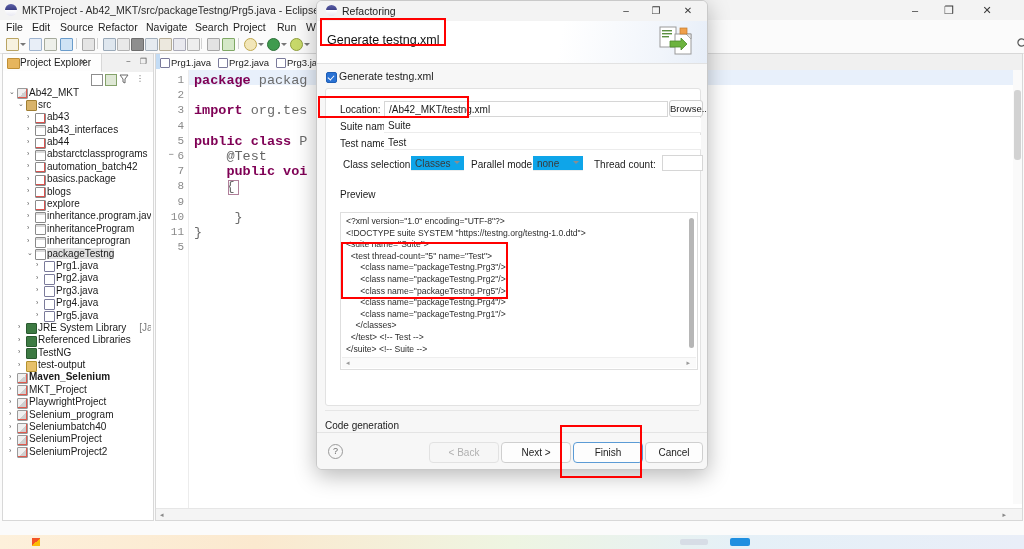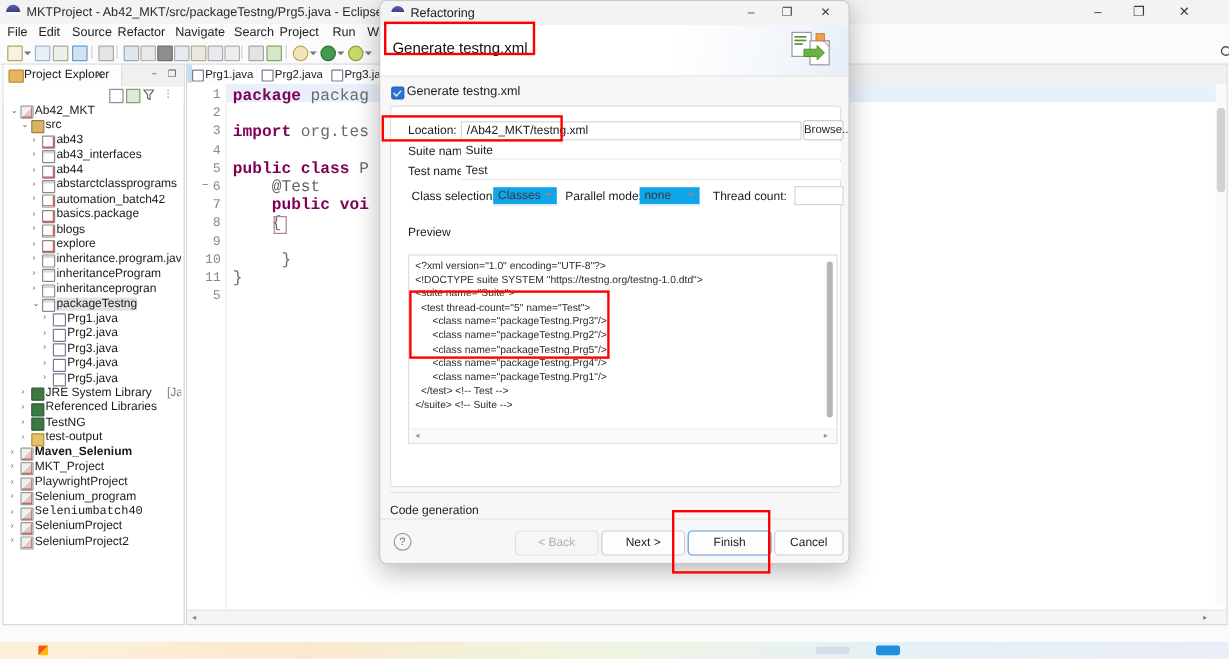--- a/index.html
+++ b/index.html
@@ -378,21 +378,21 @@
           <span class="lbl" style="left: 26px;">PlaywrightProject</span>
         </div>
         <div class="trow">
           <span class="arw" style="left: 6px;">›</span>
           <span class="tico ico-proj" style="left: 14px;"></span>
           <span class="lbl" style="left: 26px;">Selenium_program</span>
         </div>
         <div class="trow">
           <span class="arw" style="left: 6px;">›</span>
           <span class="tico ico-proj" style="left: 14px;"></span>
-          <span class="lbl" style="left: 26px; font-family: Liberation Mono, monospace;">Seleniumbatch40</span>
+          <span class="lbl" style="left: 26px;">Seleniumbatch40</span>
         </div>
         <div class="trow">
           <span class="arw" style="left: 6px;">›</span>
           <span class="tico ico-proj" style="left: 14px;"></span>
           <span class="lbl" style="left: 26px;">SeleniumProject</span>
         </div>
         <div class="trow">
           <span class="arw" style="left: 6px;">›</span>
           <span class="tico ico-proj" style="left: 14px;"></span>
           <span class="lbl" style="left: 26px;">SeleniumProject2</span>
@@ -534,20 +534,21 @@
         <div id="preview-text">
             <div>&lt;?xml version="1.0" encoding="UTF-8"?&gt;</div>
             <div>&lt;!DOCTYPE suite SYSTEM "https://testng.org/testng-1.0.dtd"&gt;</div>
             <div>&lt;suite name="Suite"&gt;</div>
             <div>  &lt;test thread-count="5" name="Test"&gt;</div>
             <div>      &lt;class name="packageTestng.Prg3"/&gt;</div>
             <div>      &lt;class name="packageTestng.Prg2"/&gt;</div>
             <div>      &lt;class name="packageTestng.Prg5"/&gt;</div>
             <div>      &lt;class name="packageTestng.Prg4"/&gt;</div>
             <div>      &lt;class name="packageTestng.Prg1"/&gt;</div>
+            <div>    &lt;/classes&gt;</div>
             <div>  &lt;/test&gt; &lt;!-- Test --&gt;</div>
             <div>&lt;/suite&gt; &lt;!-- Suite --&gt;</div>
           </div>
         <div id="prev-vscroll">
           <div id="prev-vthumb"></div>
         </div>
         <div id="prev-hscroll">
           <div class="pharr" style="left:4px;">◂</div>
           <div class="pharr" style="right:6px;">▸</div>
         </div>

